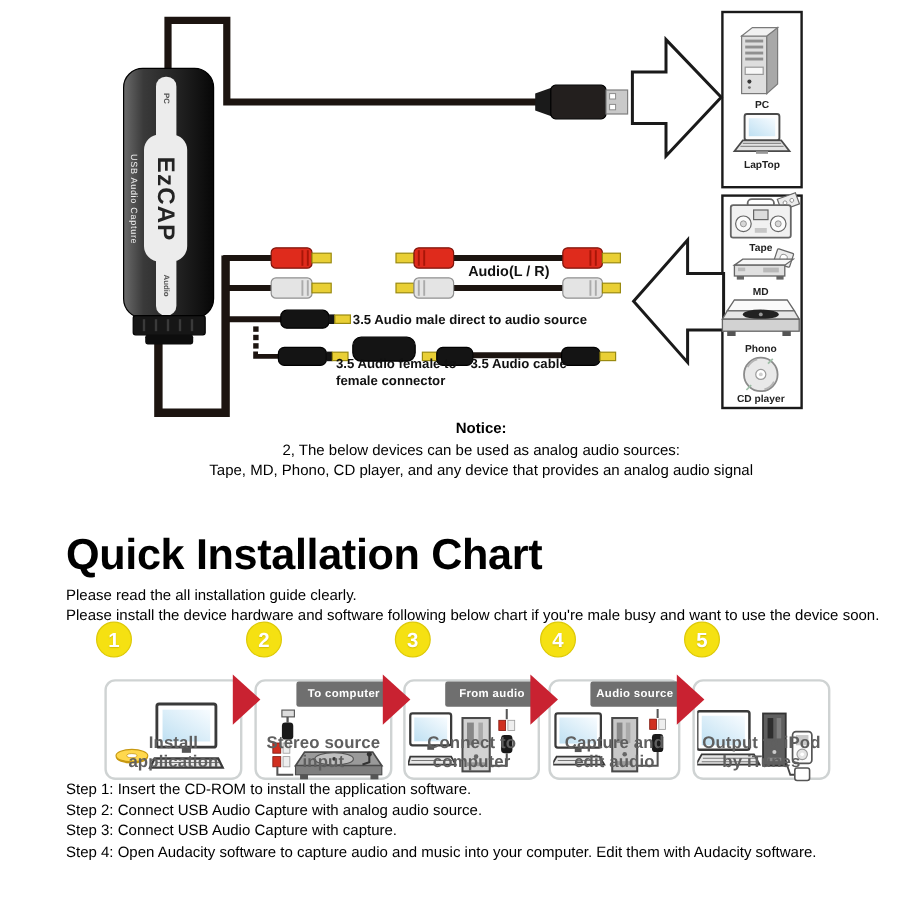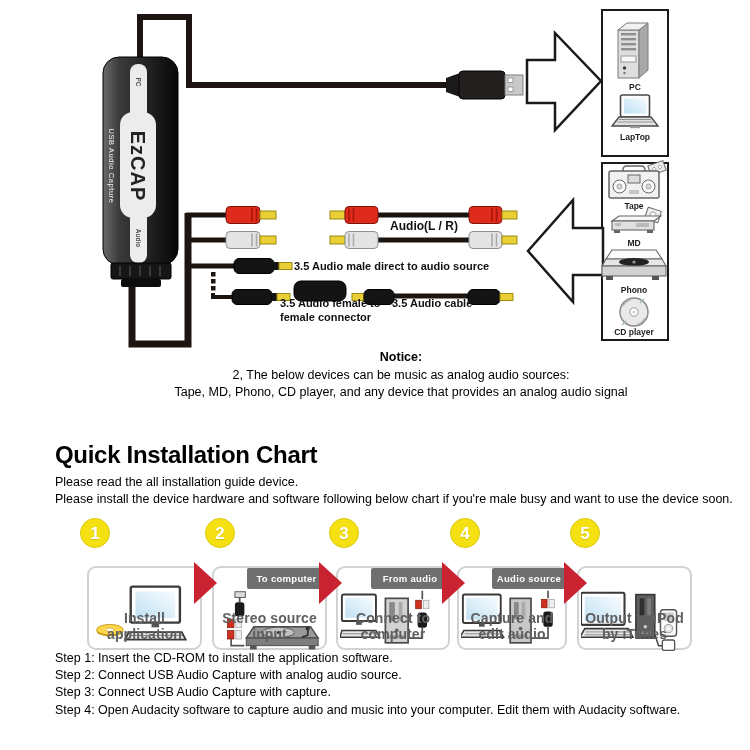--- a/index.html
+++ b/index.html
@@ -2,21 +2,21 @@
 <html><head>
 <meta charset="utf-8">
 <style>
   html,body{margin:0;padding:0;background:#fff;}
   .page{position:relative;width:750px;height:750px;background:#fff;overflow:hidden;
         font-family:"Liberation Sans",sans-serif;color:#000;}
   .diagram{position:absolute;left:0;top:0;}
   .notice{position:absolute;left:55px;top:349px;width:692px;font-size:12.5px;line-height:17.6px;text-align:center;}
   .notice .hd{font-weight:bold;}
   .install{position:absolute;left:55px;top:441px;width:692px;}
-  .install h1{margin:0 0 5px 0;font-size:24px;font-weight:bold;letter-spacing:-0.3px;}
+  .install h1{margin:0 0 5px 0;font-size:36px;font-weight:bold;letter-spacing:-0.3px;}
   .install p{margin:0;font-size:12.5px;line-height:16.6px;}
   .panel{position:absolute;top:525px;height:84px;background:#fff;border:2px solid #cfd3d3;
          border-radius:9px;box-sizing:border-box;z-index:1;margin-top:41px;}
   .p1{left:87px;width:115px}.p2{left:212px;width:115px}.p3{left:336px;width:114px}
   .p4{left:457px;width:110px}.p5{left:577px;width:115px}
   .banner{position:absolute;top:0;left:33px;right:-1px;height:21px;background:#6f6f6f;color:#fff;
           font-size:9.5px;font-weight:bold;line-height:21px;text-align:center;border-radius:2px;
           letter-spacing:.3px;}
   .caption{position:absolute;left:0;right:0;bottom:6px;text-align:center;font-size:14px;
            font-weight:bold;color:#5f5f5f;letter-spacing:.1px;}
@@ -232,27 +232,27 @@
       <line x1="640" y1="303" x2="644" y2="299" stroke="#9fbfa8" stroke-width="1.4"></line>
       <line x1="626" y1="321" x2="622" y2="325" stroke="#9fbfa8" stroke-width="1.4"></line>
       <circle cx="634" cy="312" r="4.2" fill="#fff" stroke="#9a9a9a"></circle>
       <circle cx="634" cy="312" r="1.6" fill="#cfcfcf"></circle>
     </g>
     <text x="634" y="335" text-anchor="middle" font-size="8.5" font-weight="bold" fill="#222">CD player</text>
   </svg>
 
   <div class="notice">
     <div class="hd">Notice:</div>
-    <div>2, The below devices can be music as analog audio sources:</div>
+    <div>2, The below devices can be used as analog audio sources:</div>
     <div>Tape, MD, Phono, CD player, and any device that provides an analog audio signal</div>
   </div>
 
   <div class="install">
     <h1>Quick Installation Chart</h1>
-    <p>Please read the all installation guide device.</p>
+    <p>Please read the all installation guide clearly.</p>
     <p>Please install the device hardware and software following below chart if you're male busy and want to use the device soon.</p>
   </div>
 
   <div class="panel p1">
     <svg class="illo" viewBox="0 0 111 66">
       <defs>
           <linearGradient id="scrA" x1="0" y1="1" x2="1" y2="0">
         <stop offset="0" stop-color="#bfe0f2"></stop>
             <stop offset="1" stop-color="#f8fcff"></stop>
           </linearGradient>

